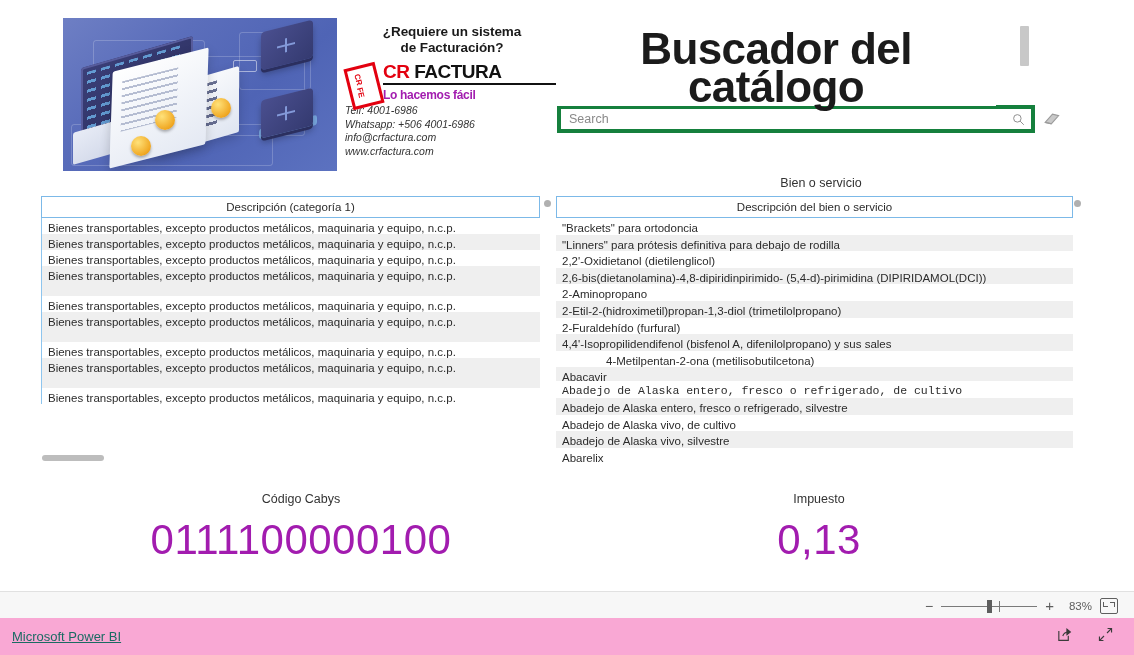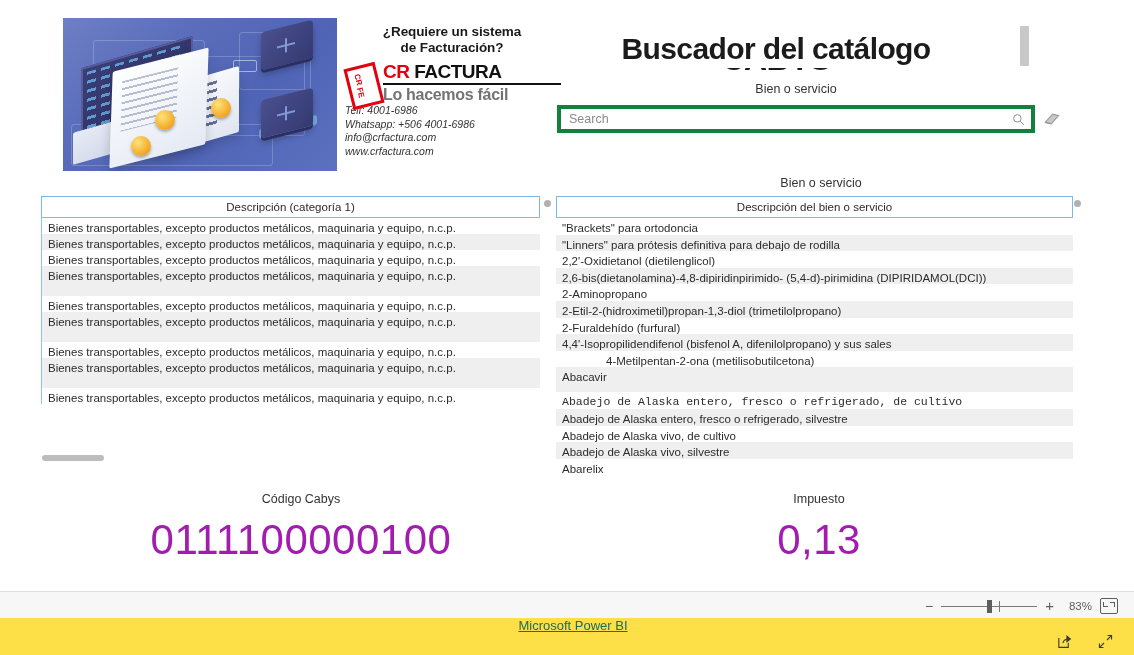--- a/index.html
+++ b/index.html
@@ -73,27 +73,27 @@
       transform:rotate(-14deg);background:#fff;}
   .logo-mark .sheet span{position:absolute;font-weight:bold;font-size:8px;color:#e3000f;
       transform:rotate(90deg);left:3px;}
   .logo-mark .s1{top:6px;}
   .logo-mark .s2{top:19px;}
   .logo-words{flex:1;}
   .lw-top{font-weight:bold;font-size:19px;line-height:21px;letter-spacing:-.5px;}
   .lw-top .red{color:#e3000f;}
   .lw-top .blk{color:#111;}
   .lw-rule{height:2px;background:#111;margin:1px 0 1px 0;}
-  .lw-bottom{font-weight:bold;font-size:16px;line-height:18px;color:#737373;letter-spacing:-.3px;}
+  .lw-bottom{font-weight:bold;font-size:12px;line-height:18px;color:#a21caf;letter-spacing:-.3px;}
   .contact{font-style:italic;font-size:10.5px;line-height:13.5px;color:#333;padding-left:2px;}
 
   
   .title-wrap{position:absolute;left:556px;top:14px;width:480px;height:74px;}
   .main-title{position:absolute;left:0;top:16px;width:440px;text-align:center;
-     font-size:30px;font-weight:bold;letter-spacing:-.6px;color:#1b1b1b;line-height:38px;z-index:2;background:#fff;}
+     font-size:44px;font-weight:bold;letter-spacing:-.6px;color:#1b1b1b;line-height:38px;z-index:2;background:#fff;}
   .sub-title-clip{position:absolute;left:0;top:52px;width:440px;height:12px;overflow:hidden;text-align:center;z-index:1;}
   .sub-title-clip span{display:block;font-size:32px;font-weight:bold;letter-spacing:-.6px;
      color:#1b1b1b;line-height:38px;margin-top:-26px;}
   .title-scroll{position:absolute;left:1020px;top:26px;width:9px;height:40px;background:#c8c8c8;border-radius:1px;}
 
   
   .slicer-label{position:absolute;left:556px;top:82px;width:480px;text-align:center;font-size:12.5px;color:#333;}
   .searchbox{position:absolute;left:557px;top:105px;width:478px;height:28px;box-sizing:border-box;
      border:4px solid #15803d;background:#fff;display:flex;align-items:center;}
   .searchbox input{flex:1;border:0;outline:0;font-family:inherit;font-size:12.5px;color:#333;
@@ -138,22 +138,22 @@
   .ztrack{position:relative;width:96px;height:12px;}
   .ztrack .line{position:absolute;left:0;top:6px;width:96px;height:1px;background:#7a7a7a;}
   .ztrack .thumb{position:absolute;left:46px;top:0px;width:5px;height:13px;background:#5e5e5e;}
   .ztrack .tick{position:absolute;left:58px;top:1px;width:1px;height:11px;background:#7a7a7a;}
   .zpct{min-width:30px;text-align:right;}
   .fitbtn{width:16px;height:14px;border:1px solid #5e5e5e;border-radius:2px;position:relative;cursor:pointer;}
   .fitbtn:before,.fitbtn:after{content:"";position:absolute;width:4px;height:4px;border:1px solid #5e5e5e;}
   .fitbtn:before{left:2px;top:3px;border-right:none;border-top:none;}
   .fitbtn:after{right:2px;top:3px;border-left:none;border-bottom:none;}
 
-  .statusbar{position:absolute;left:0;top:618px;width:1134px;height:37px;background:#fde047;
-      display:flex;align-items:center;flex-direction:column;}
+  .statusbar{position:absolute;left:0;top:618px;width:1134px;height:37px;background:#f9a8d4;
+      display:flex;align-items:center;}
   .pbi-link{margin-left:12px;color:#1a6b63;font-size:13px;text-decoration:underline;cursor:pointer;}
   .sb-icons{margin-left:auto;display:flex;align-items:center;gap:24px;padding-right:20px;color:#3a3a3a;}
   .sb-icons>div{cursor:pointer;}
 </style>
 </head>
 <body>
 
 <div class="report-canvas">
 
   <div class="banner">
@@ -256,21 +256,21 @@
     <div class="tb-body noline" id="goods-body">
         <div class="row" style="height: 16.6px; line-height: 16.6px;">"Brackets" para ortodoncia</div>
         <div class="row alt" style="height: 16.6px; line-height: 16.6px;">"Linners" para prótesis definitiva para debajo de rodilla</div>
         <div class="row" style="height: 16.6px; line-height: 16.6px;">2,2'-Oxidietanol (dietilenglicol)</div>
         <div class="row alt" style="height: 16.6px; line-height: 16.6px;">2,6-bis(dietanolamina)-4,8-dipiridinpirimido- (5,4-d)-pirimidina (DIPIRIDAMOL(DCI))</div>
         <div class="row" style="height: 16.6px; line-height: 16.6px;">2-Aminopropano</div>
         <div class="row alt" style="height: 16.6px; line-height: 16.6px;">2-Etil-2-(hidroximetil)propan-1,3-diol (trimetilolpropano)</div>
         <div class="row" style="height: 16.6px; line-height: 16.6px;">2-Furaldehído (furfural)</div>
         <div class="row alt" style="height: 16.6px; line-height: 16.6px;">4,4'-Isopropilidendifenol (bisfenol A, difenilolpropano) y sus sales</div>
         <div class="row" style="height: 16.6px; line-height: 16.6px; margin-left: 44px;">4-Metilpentan-2-ona (metilisobutilcetona)</div>
-        <div class="row alt" style="height: 25px; line-height: 16.6px;">Abacavir</div>
+        <div class="row alt" style="height: 14px; line-height: 16.6px;">Abacavir</div>
         <div class="row" style="height: 16.6px; line-height: 16.6px; font-family: Liberation Mono, monospace;">Abadejo de Alaska entero, fresco o refrigerado, de cultivo</div>
         <div class="row alt" style="height: 16.6px; line-height: 16.6px;">Abadejo de Alaska entero, fresco o refrigerado, silvestre</div>
         <div class="row" style="height: 16.6px; line-height: 16.6px;">Abadejo de Alaska vivo, de cultivo</div>
         <div class="row alt" style="height: 16.6px; line-height: 16.6px;">Abadejo de Alaska vivo, silvestre</div>
         <div class="row" style="height: 16.6px; line-height: 16.6px;">Abarelix</div>
       </div>
   </div>
   <div class="scroll-dot sd-right"></div>
 
   <div class="card-label cl-left">Código Cabys</div>

